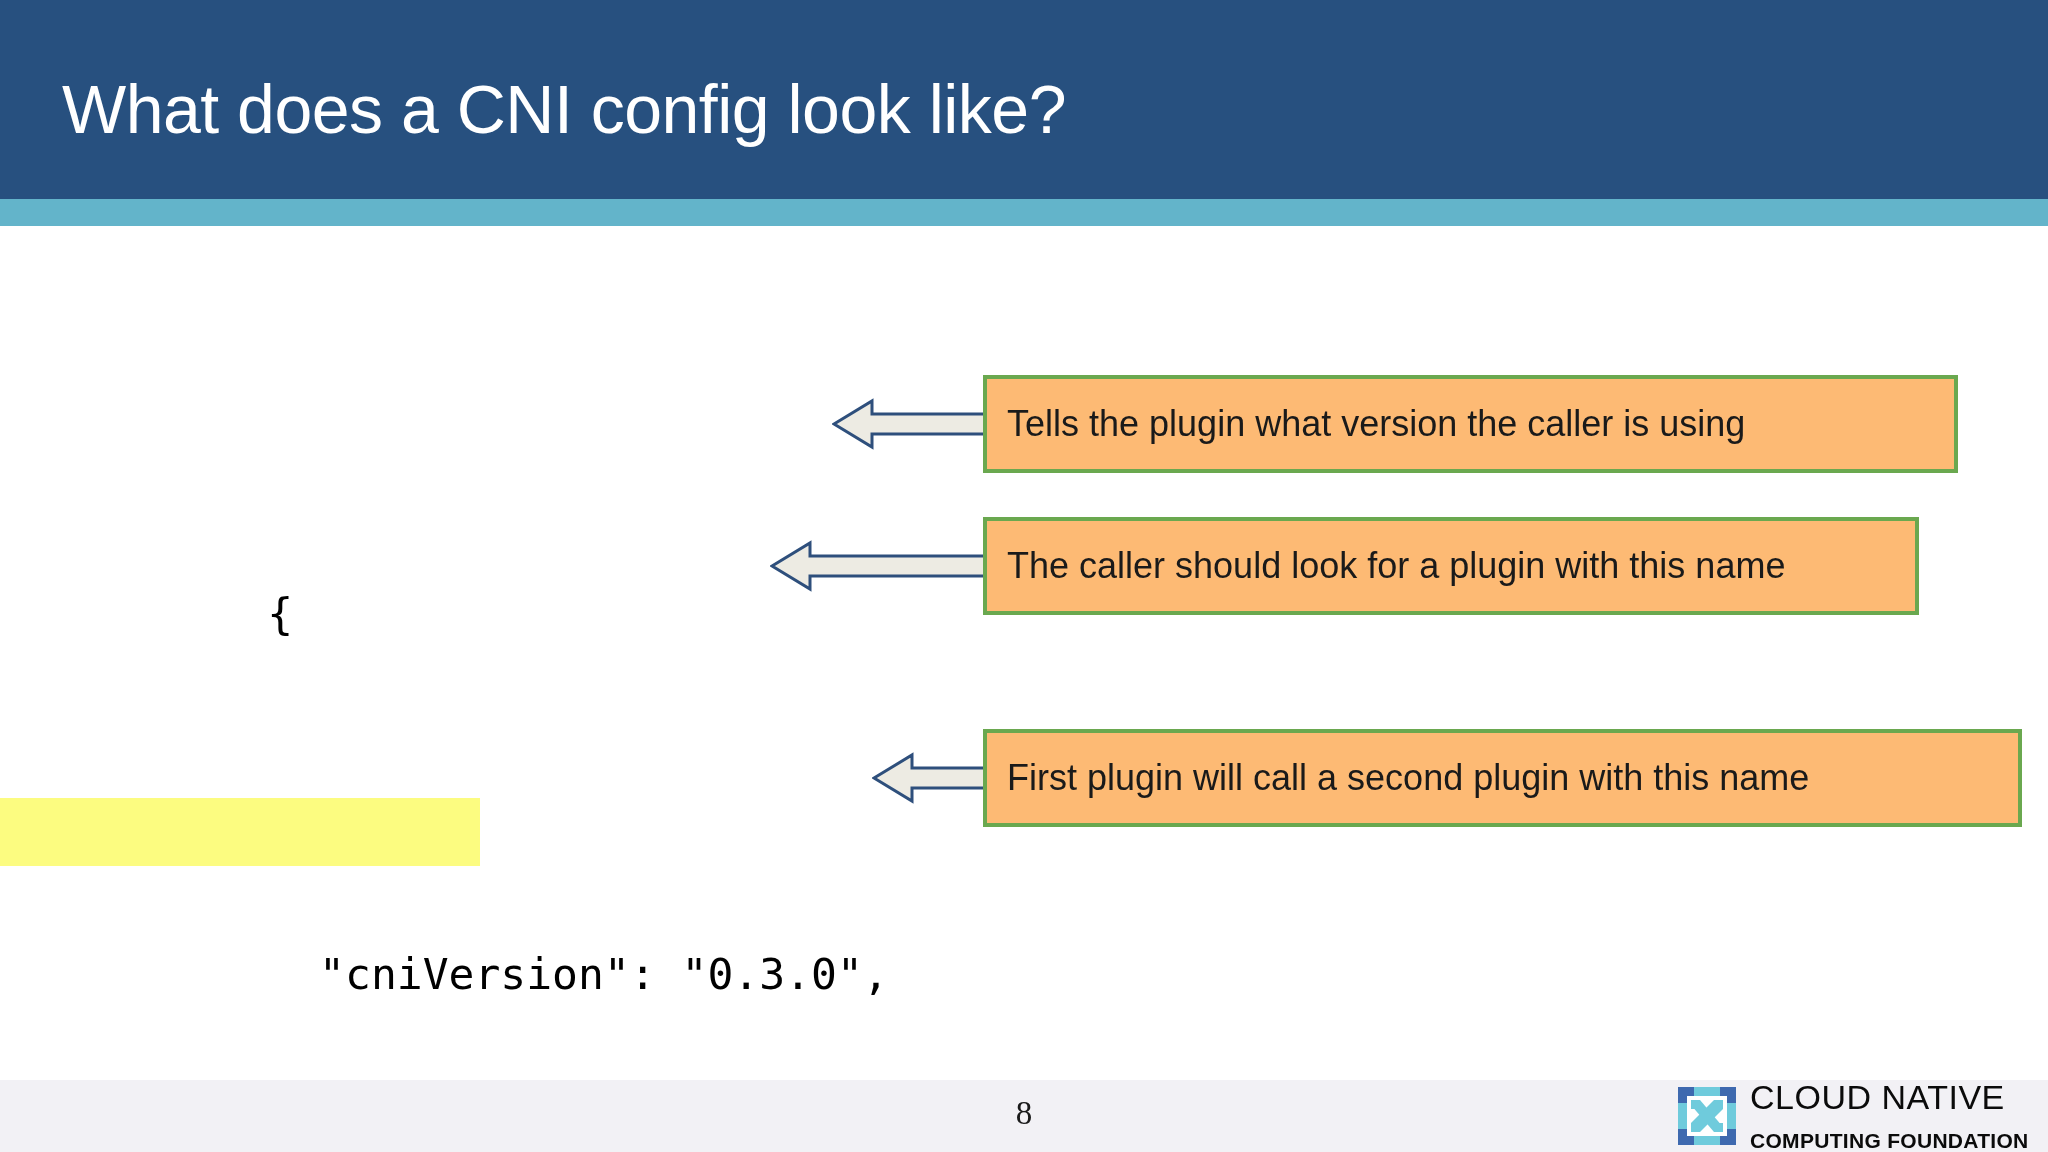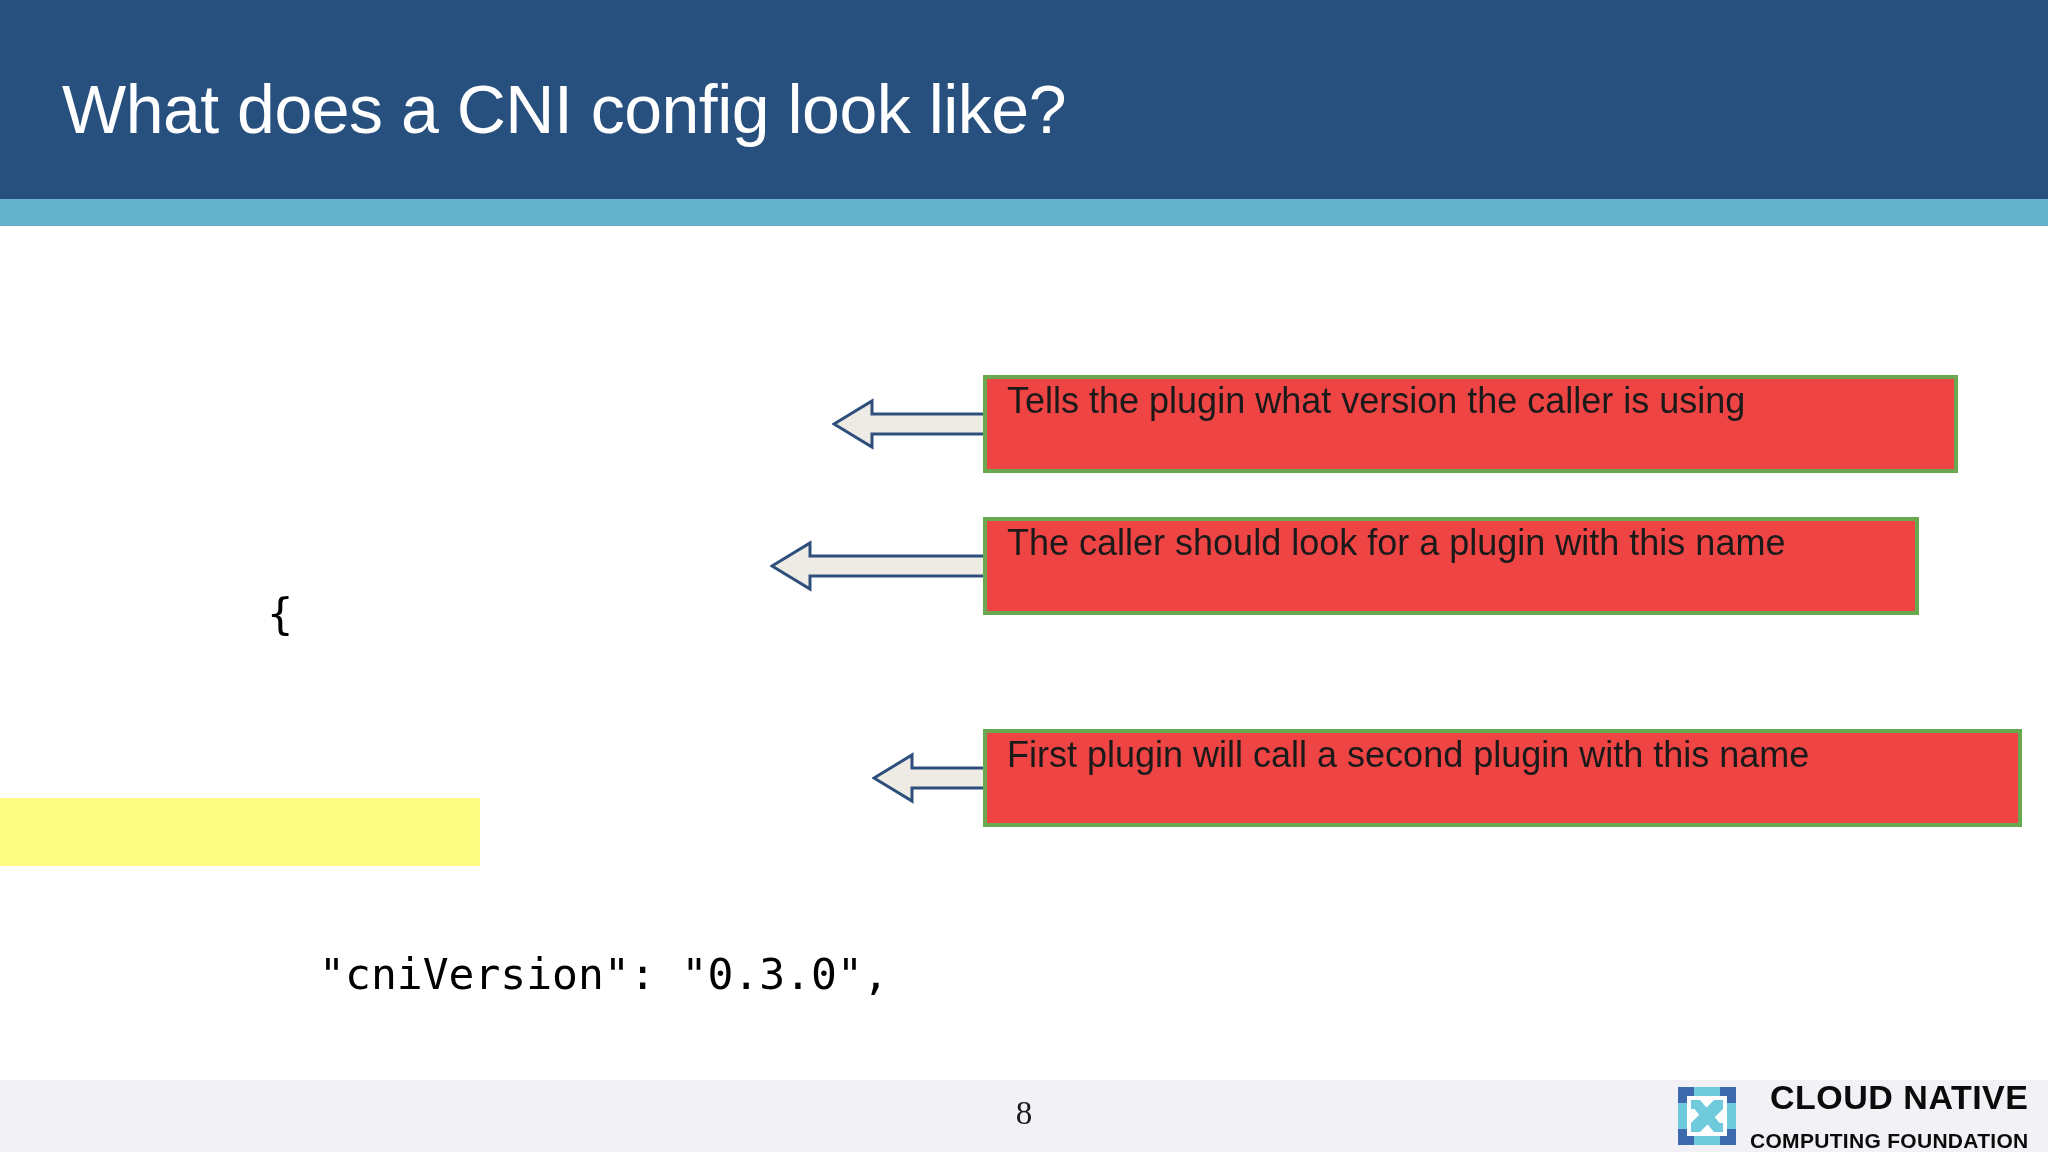--- a/index.html
+++ b/index.html
@@ -79,22 +79,23 @@
   }
 
   
   .hl-w1 { left: 148px; width: 480px; }
 
   
   .callout {
     position: absolute;
     box-sizing: border-box;
     border: 4px solid #6AA84F;
-    background: #ef4444;
+    background: #fdba74;
     display: flex;
+    align-items: center;
     padding-left: 20px;
   }
   .callout-text {
     font-family: "Liberation Sans", sans-serif;
     font-size: 36px;
     color: #1a1a1a;
     line-height: 1.2;
     white-space: nowrap;
   }
   #callout-1 { left: 983px; top: 375px; width: 975px; height: 98px; }
@@ -140,25 +141,24 @@
     flex: 0 0 auto;
   }
   #cncf-wordmark {
     display: flex;
     flex-direction: column;
     justify-content: center;
     line-height: 1;
   }
   #cncf-line1 {
     font-family: "Liberation Sans", sans-serif;
-    font-weight: bold;
+    font-weight: normal;
     font-size: 34px;
     letter-spacing: 0.5px;
     color: #0B0B0B;
-    margin-left: 20px;
   }
   #cncf-line2 {
     font-family: "Liberation Sans", sans-serif;
     font-weight: bold;
     font-size: 21px;
     letter-spacing: 0.3px;
     color: #0B0B0B;
     margin-top: 16px;
   }
 </style>

